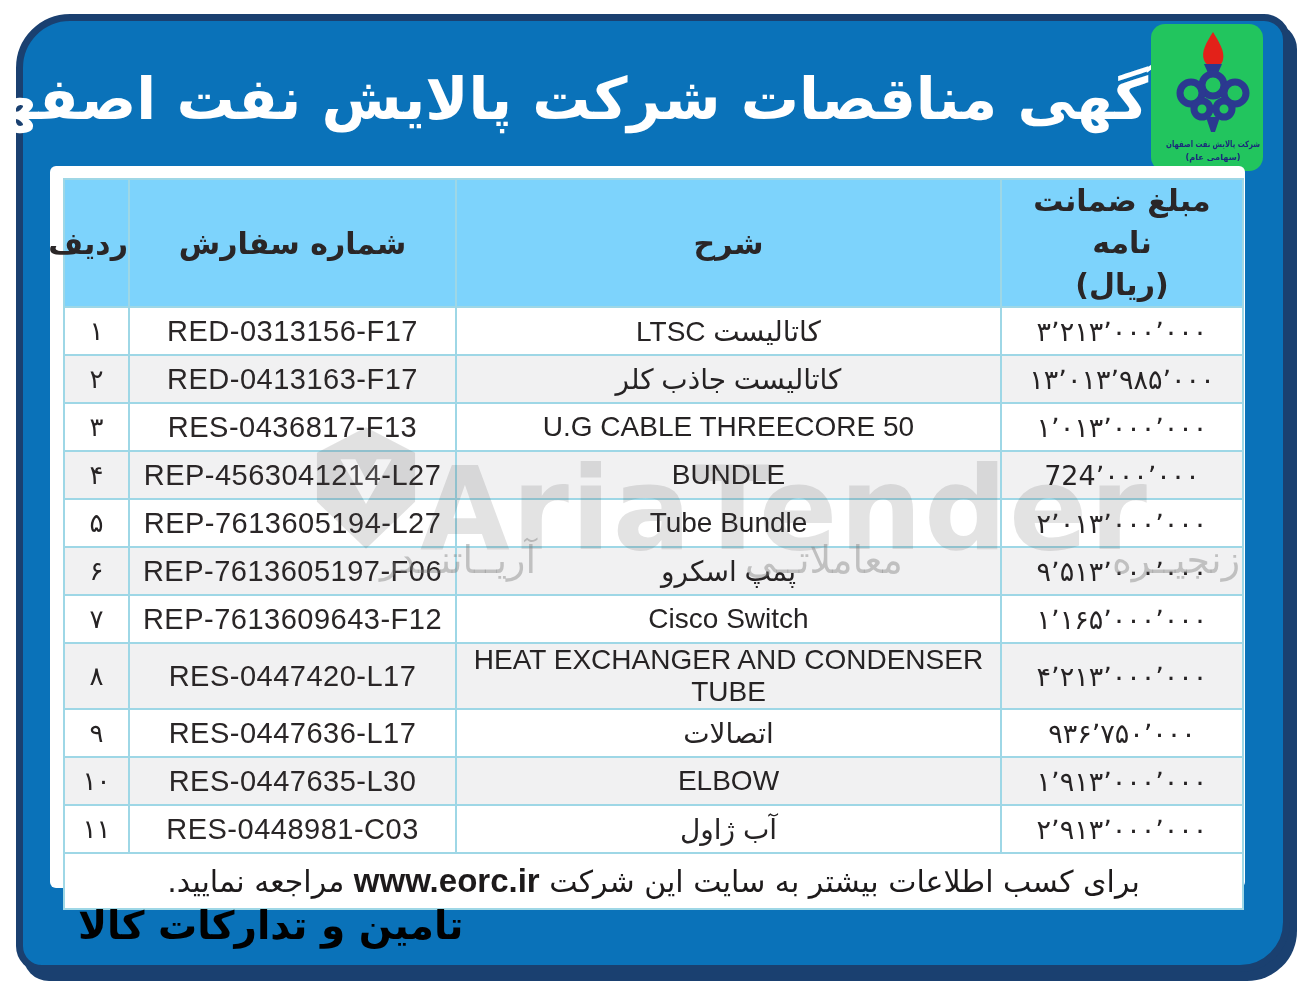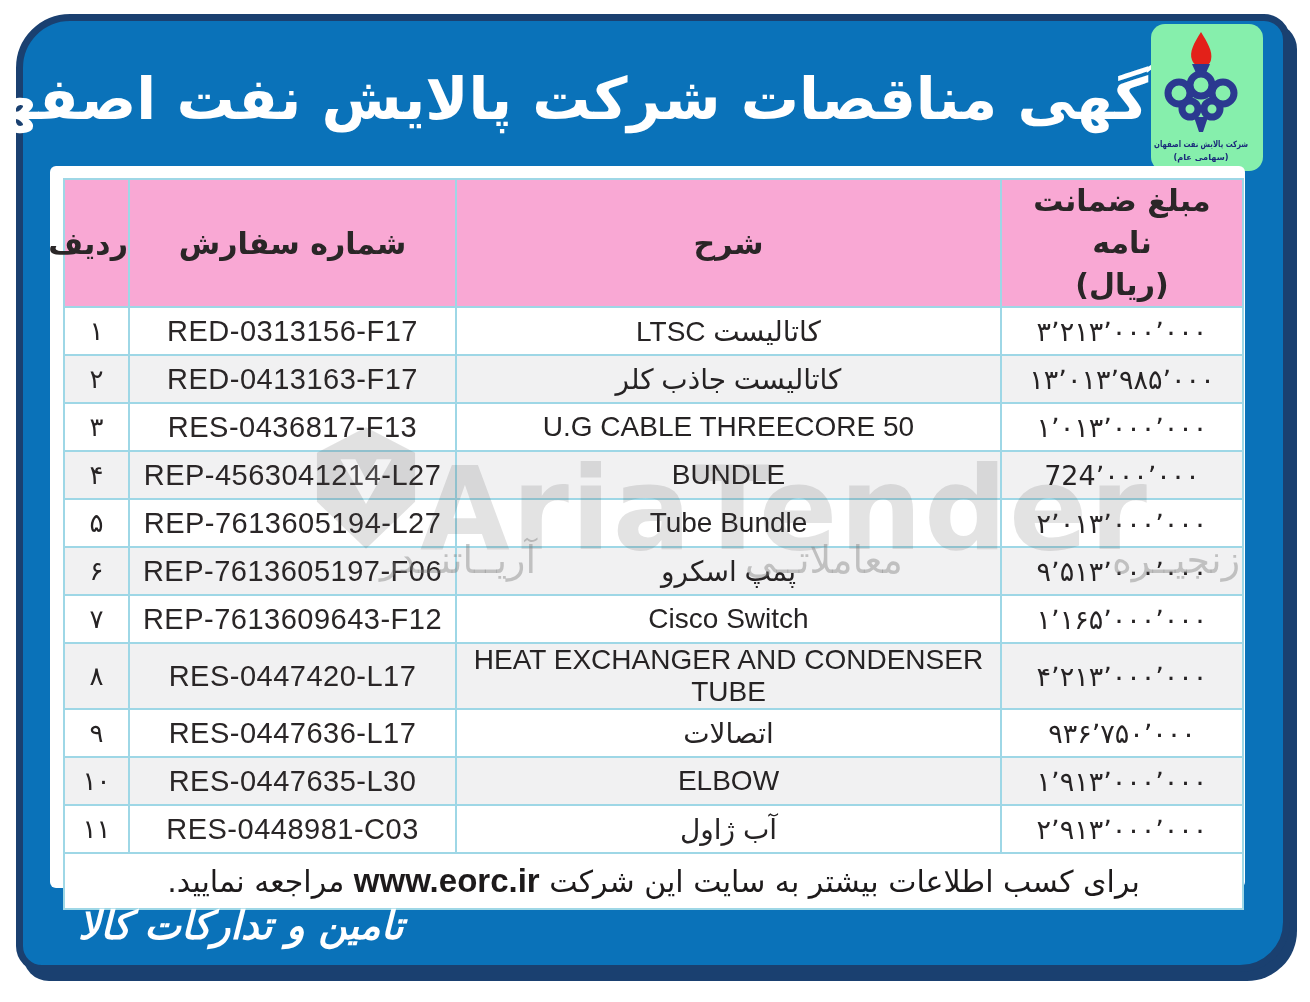--- a/index.html
+++ b/index.html
@@ -19,37 +19,37 @@
   
   .title {
     position:absolute; left:50px; top:8px; width:1095px; height:140px;
     color:#ffffff; font-weight:bold; font-size:58px; line-height:140px;
     direction:rtl; text-align:center; white-space:nowrap;
   }
 
   
   .logo-box {
     position:absolute; right:20px; top:3px; width:112px; height:147px;
-    background:#86efac; border-radius:14px;
-    display:flex; align-items:center; justify-content:flex-start;
+    background:#22c55e; border-radius:14px;
+    display:flex; align-items:center; justify-content:flex-end;
   }
 
   
   .white-panel {
     position:absolute; left:27px; top:145px; width:1195px; height:722px;
     background:#ffffff; border-radius:6px;
   }
   table.tender {
     position:absolute; left:13px; top:12px; width:1179px;
     border-collapse:collapse; table-layout:fixed;
   }
   table.tender th, table.tender td { border:2px solid #9ed7e6; text-align:center; vertical-align:middle; }
   table.tender thead tr { height:98px; }
   table.tender thead th {
-    background:#f9a8d4; color:#2a2627; font-weight:bold; font-size:30px; direction:rtl;
+    background:#7dd3fc; color:#2a2627; font-weight:bold; font-size:30px; direction:rtl;
   }
   .amount-head-l1, .amount-head-l2 { line-height:42px; }
   table.tender tbody.rows tr { height:48px; background:#ffffff; }
   table.tender tbody.rows tr.alt { background:#f1f1f2; }
   td.c-no     { font-size:26px; color:#262324; direction:rtl; }
   td.c-order  { font-size:29px; color:#2a2627; font-family:"Liberation Sans","DejaVu Sans",sans-serif; letter-spacing:0.5px; }
   td.c-desc   { font-size:28px; color:#262324; direction:rtl; font-family:"Liberation Sans","DejaVu Sans",sans-serif;margin-left:15px; }
   td.c-amount { font-size:27px; color:#262324; direction:rtl; }
   tr.note-row { height:56px; background:#ffffff; }
   tr.note-row td { font-size:30px; color:#1d1a1b; direction:rtl;margin-top:7px; }
@@ -64,21 +64,21 @@
   }
   .wm-tagline {
     position:absolute; left:330px; top:372px; width:860px;
     direction:rtl; text-align:justify; text-align-last:justify;
     font-size:38px; color:rgba(125,125,125,0.42); letter-spacing:6px; word-spacing:26px;
   }
 
   
   .bottom-label {
     position:absolute; left:55px; top:872px; height:66px; line-height:66px;
-    color:#ffffff; font-weight:bold; font-size:39px; direction:rtl; white-space:nowrap;font-style:italic;
+    color:#000000; font-weight:bold; font-size:39px; direction:rtl; white-space:nowrap;
   }
 </style>
 </head>
 <body>
 
 <div class="stage">
   <div class="panel">
 
     <div class="title">آگهی مناقصات شرکت پالایش نفت اصفهان</div>
 

